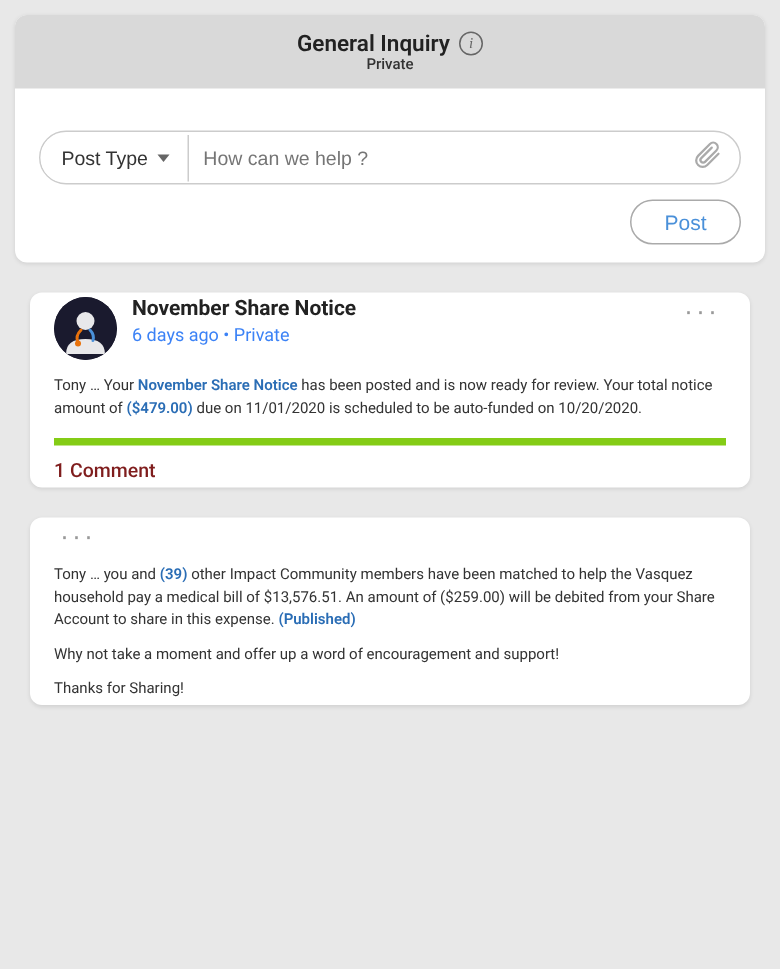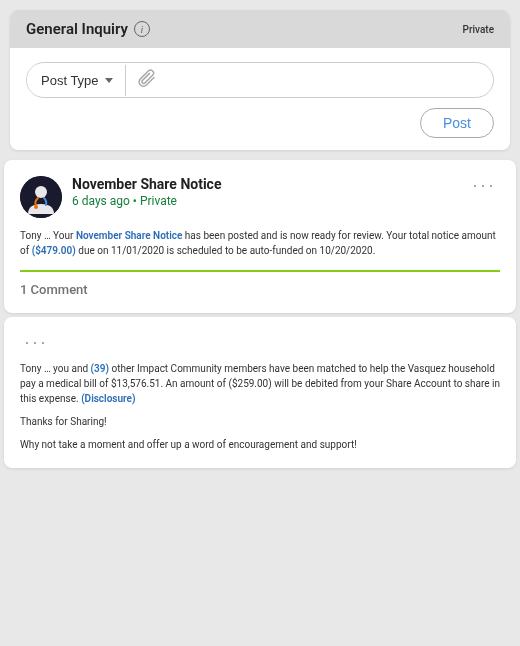--- a/index.html
+++ b/index.html
@@ -21,20 +21,21 @@
       box-shadow: 0 1px 3px rgba(0,0,0,0.1);
       overflow: hidden;
     }
 
     .compose-header {
       background: #d9d9d9;
       padding: 10px 16px;
       display: flex;
       align-items: center;
       justify-content: space-between;
+      flex-direction: column;
     }
 
     .compose-header-left {
       display: flex;
       align-items: center;
       gap: 6px;
     }
 
     .compose-title {
       font-weight: 600;
@@ -57,21 +58,21 @@
       flex-shrink: 0;
     }
 
     .compose-privacy {
       font-size: 10px;
       color: #333;
       font-weight: 500;
     }
 
     .compose-body {
-      padding: 14px 16px 12px;
+      padding: 28px 16px 12px;
     }
 
     .compose-input-row {
       display: flex;
       align-items: center;
       border: 1px solid #ccc;
       border-radius: 20px;
       overflow: hidden;
       background: #fff;
     }
@@ -140,22 +141,22 @@
       font-size: 14px;
       color: #4a90d9;
       cursor: pointer;
       font-weight: 500;
     }
 
     
     .feed-card {
       background: #fff;
       border-radius: 8px;
-      margin: 4px;
-      padding: 16px 16px;
+      margin: 20px;
+      padding: 3px 16px;
       box-shadow: 0 1px 3px rgba(0,0,0,0.1);
     }
 
     .card-header {
       display: flex;
       align-items: flex-start;
       justify-content: space-between;
       margin-bottom: 10px;
     }
 
@@ -189,21 +190,21 @@
     }
 
     .card-title {
       font-weight: 700;
       font-size: 14px;
       color: #222;
     }
 
     .card-subtitle {
       font-size: 12px;
-      color: #15803d;
+      color: #3b82f6;
       margin-top: 2px;
     }
 
     .more-btn {
       background: none;
       border: none;
       cursor: pointer;
       font-size: 18px;
       color: #999;
       letter-spacing: 2px;
@@ -219,43 +220,44 @@
 
     .link-text {
       color: #2a6db5;
       font-weight: 600;
       text-decoration: none;
     }
 
     .card-footer {
       margin-top: 12px;
       padding-top: 10px;
-      border-top: 2px solid #84cc16;
+      border-top: 5px solid #84cc16;
       font-size: 13px;
-      color: #737373;
+      color: #7f1d1d;
       font-weight: 500;
     }
   </style>
 </head>
 <body>
 
 <div class="compose-card">
   <div class="compose-header">
     <div class="compose-header-left">
       <span class="compose-title">General Inquiry</span>
       <div class="info-icon">i</div>
     </div>
     <span class="compose-privacy">Private</span>
   </div>
   <div class="compose-body">
     <div class="compose-input-row">
       <button class="post-type-btn">
         <span>Post Type</span>
         <div class="dropdown-arrow"></div>
       </button>
+      <input class="compose-input" type="text" placeholder="How can we help ?" style="">
       <button class="attach-btn">
         <svg class="paperclip-icon" viewBox="0 0 18 22" fill="none" xmlns="http://www.w3.org/2000/svg">
           <path d="M16 8.5L8.5 16C6.8 17.7 4.1 17.7 2.4 16C0.7 14.3 0.7 11.6 2.4 9.9L10.3 2C11.5 0.8 13.4 0.8 14.6 2C15.8 3.2 15.8 5.1 14.6 6.3L7 13.9C6.3 14.6 5.2 14.6 4.5 13.9C3.8 13.2 3.8 12.1 4.5 11.4L11.5 4.4" stroke="#aaa" stroke-width="1.5" stroke-linecap="round" stroke-linejoin="round"></path>
         </svg>
       </button>
     </div>
     <div class="compose-actions">
       <button class="post-btn">Post</button>
     </div>
   </div>
@@ -289,19 +291,19 @@
       <div class="card-body">
         <p>Tony … Your <a class="link-text" href="#">November Share Notice</a> has been posted and is now ready for review. Your total notice amount of <a class="link-text" href="#">($479.00)</a> due on 11/01/2020 is scheduled to be auto-funded on 10/20/2020.</p>
       </div>
       <div class="card-footer">1 Comment</div>
     </div>
     <div class="feed-card">
       <div class="card-header">
         <button class="more-btn">···</button>
       </div>
       <div class="card-body">
-        <p>Tony … you and <a class="link-text" href="#">(39)</a> other Impact Community members have been matched to help the Vasquez household pay a medical bill of $13,576.51. An amount of ($259.00) will be debited from your Share Account to share in this expense. <a class="link-text" href="#">(Disclosure)</a></p>
+        <p>Tony … you and <a class="link-text" href="#">(39)</a> other Impact Community members have been matched to help the Vasquez household pay a medical bill of $13,576.51. An amount of ($259.00) will be debited from your Share Account to share in this expense. <a class="link-text" href="#">(Published)</a></p>
+        <p style="margin-top:8px">Why not take a moment and offer up a word of encouragement and support!</p>
         <p style="margin-top:8px">Thanks for Sharing!</p>
-        <p style="margin-top:8px">Why not take a moment and offer up a word of encouragement and support!</p>
       </div>
 
     </div>
   </div>
 
 </body></html>

